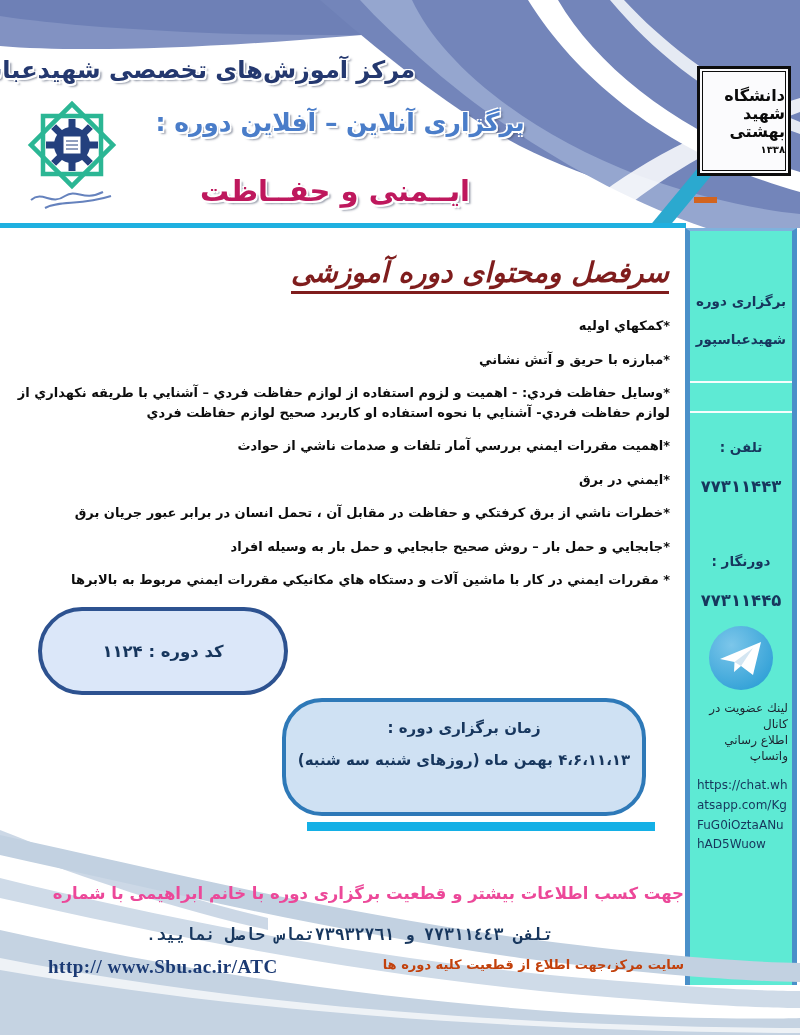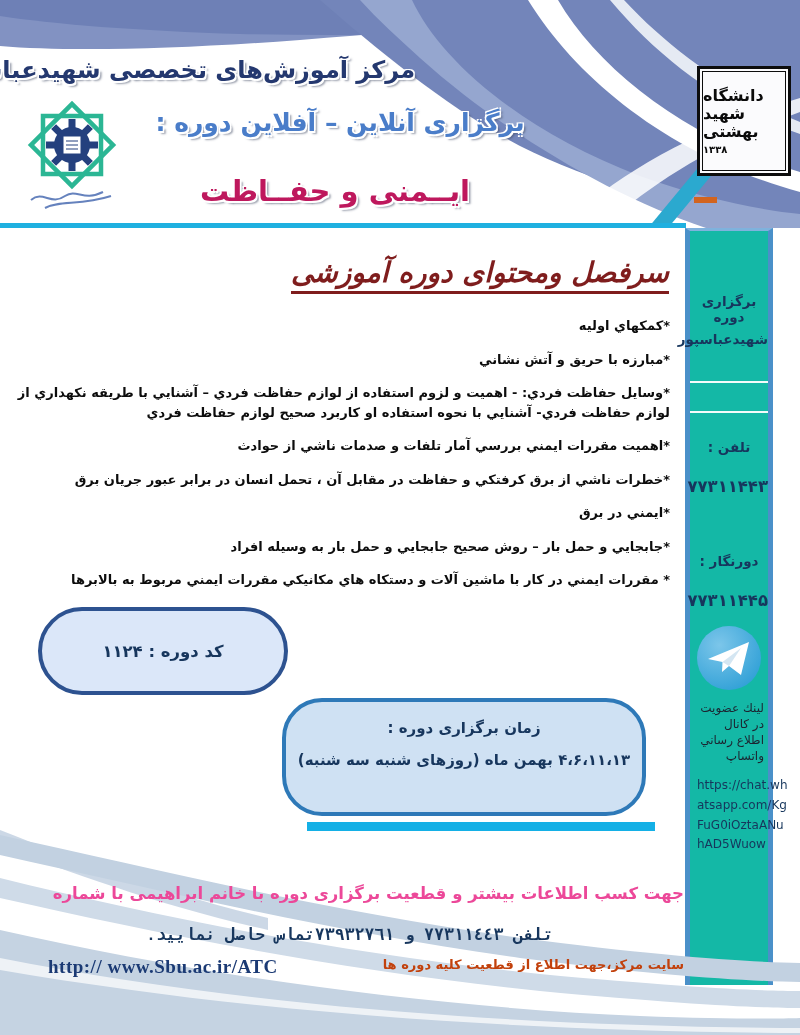--- a/index.html
+++ b/index.html
@@ -16,27 +16,27 @@
             color:#24386f;z-index:2;}
   .delivery{left:155px;top:108px;width:370px;text-align:center;font-size:25px;font-weight:bold;
             color:#4a7dc9;z-index:2;}
   .course-name{left:190px;top:174px;width:280px;text-align:right;font-size:29px;font-weight:bold;
             color:#be185d;z-index:2;}
   .center-logo{left:25px;top:98px;z-index:2;}
   .seal{left:697px;top:66px;width:94px;height:110px;box-sizing:border-box;background:#fbfbfd;
         border:3px solid #0d0d0d;z-index:2;display:flex;flex-direction:column;align-items:center;
         justify-content:center;}
   .seal-inner{border:1px solid #0d0d0d;width:82px;height:98px;display:flex;flex-direction:column;
-        align-items:flex-start;justify-content:center;}
+        align-items:flex-end;justify-content:center;}
   .seal-word{font-size:16px;font-weight:bold;color:#0b0b0b;line-height:1.12;}
   .seal-year{font-size:10px;font-weight:bold;color:#0b0b0b;margin-top:3px;}
   .orange-dash{left:694px;top:197px;width:23px;height:6px;background:#d2641f;z-index:2;}
   .hdr-cyan{left:0;top:223px;width:686px;height:5px;background:#1fb0e0;z-index:2;}
   
-  .sidebar{left:685px;top:228px;width:88px;height:757px;box-sizing:border-box;background:#14b8a6;
+  .sidebar{left:685px;top:228px;width:112px;height:757px;box-sizing:border-box;background:#5eead4;
            border-left:5px solid #4a90c9;border-right:5px solid #4a90c9;border-top:3px solid #7fb2dd;
            z-index:2;}
   .sb{position:absolute;left:0;width:100%;text-align:center;font-weight:bold;color:#17365d;
       font-size:13.5px;}
   .sb-num{font-size:16.5px;letter-spacing:1px;}
   .sb-div{position:absolute;left:0;width:100%;height:2px;background:rgba(255,255,255,.95);}
   .tg-wrap{position:absolute;left:0;top:394px;width:100%;display:flex;justify-content:center;}
   .sb-note{position:absolute;left:0;width:100%;padding:0 4px;box-sizing:border-box;text-align:right;
       font-size:12px;font-weight:normal;color:#1c2430;line-height:1.3;}
   .sb-link{position:absolute;left:7px;top:545px;width:94px;direction:ltr;text-align:left;
@@ -153,22 +153,22 @@
     <a class="sb-link" href="#">https://chat.whatsapp.com/KgFuG0iOztaANuhAD5Wuow</a>
   </div>
 
   <div class="abs syllabus-title fa nowrap">سرفصل ومحتوای دوره آموزشی</div>
 
   <div class="abs topics">
       <p class="topic">*کمکهاي اوليه</p>
       <p class="topic">*مبارزه با حريق و آتش نشاني</p>
       <p class="topic">*وسايل حفاظت فردي: - اهميت و لزوم استفاده از لوازم حفاظت فردي – آشنايي با طريقه نكهداري از لوازم حفاظت فردي- آشنايي با نحوه استفاده او كاربرد صحيح لوازم حفاظت فردي</p>
       <p class="topic">*اهميت مقررات ايمني بررسي آمار تلفات و صدمات ناشي از حوادث</p>
+      <p class="topic">*ايمني در برق</p>
       <p class="topic">*خطرات ناشي از برق كرفتكي و حفاظت در مقابل آن ، تحمل انسان در برابر عبور جريان برق</p>
-      <p class="topic">*ايمني در برق</p>
       <p class="topic">*جابجايي و حمل بار – روش صحيح جابجايي و حمل بار به وسيله افراد</p>
       <p class="topic">* مقررات ايمني در كار با ماشين آلات و دستكاه هاي مكانيكي مقررات ايمني مربوط به بالابرها</p>
     </div>
 
   <div class="abs code-pill fa">
     <span>کد دوره : ۱۱۲۴</span>
   </div>
 
   <div class="abs time-box">
     <div class="time-line">زمان برگزاری دوره :</div>

